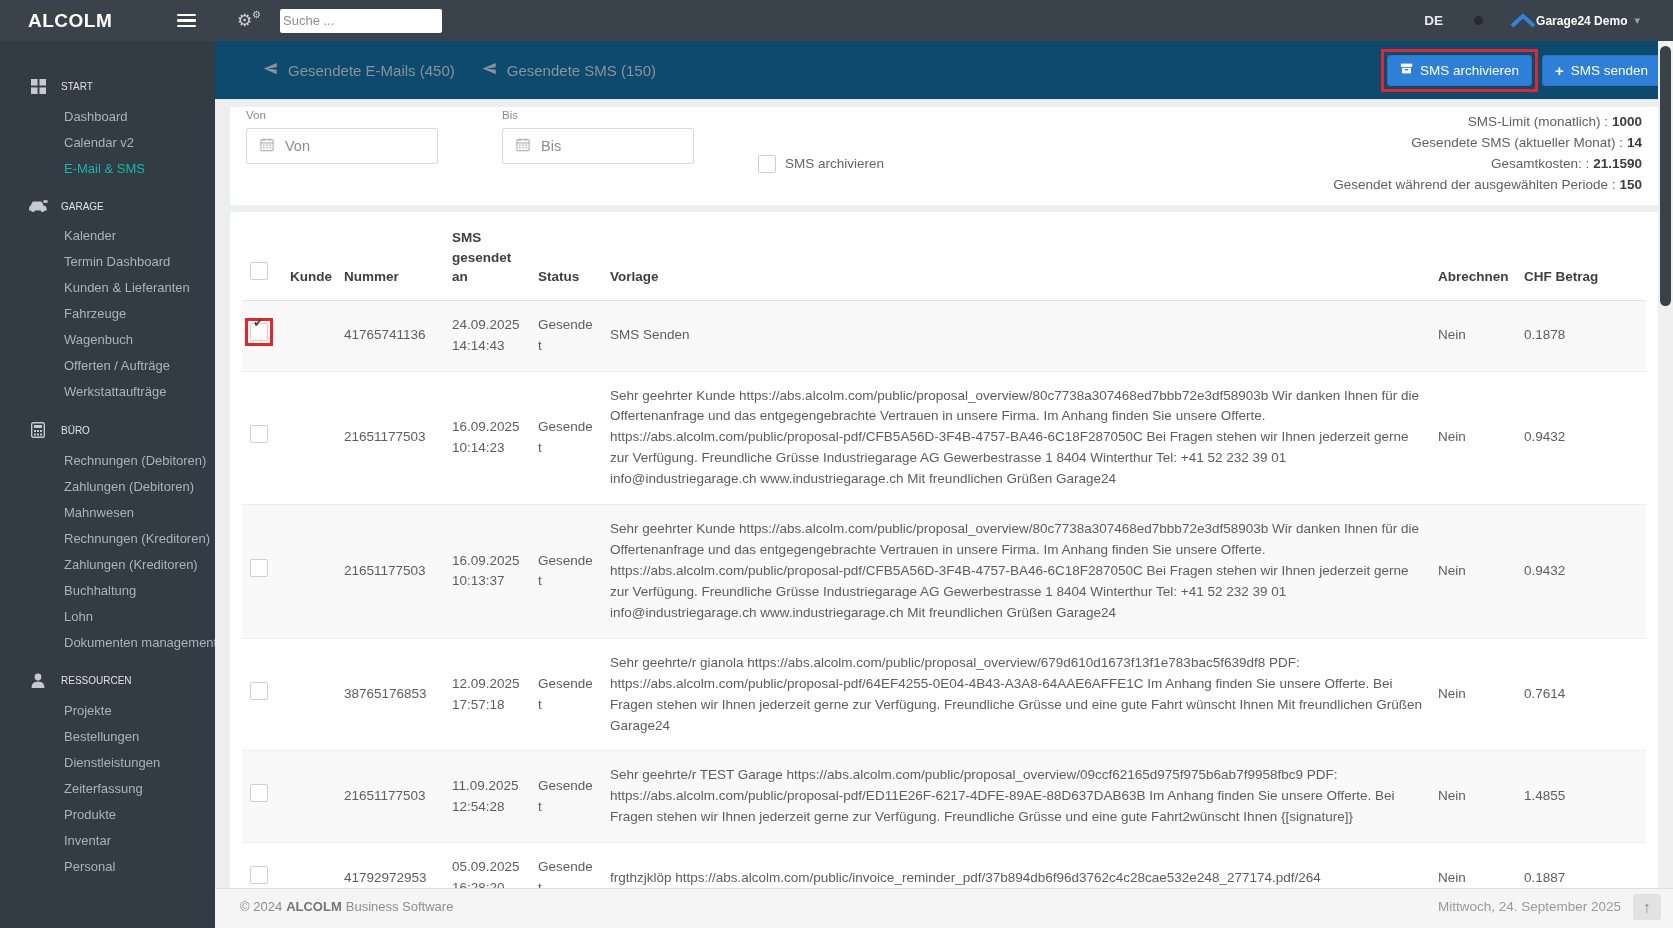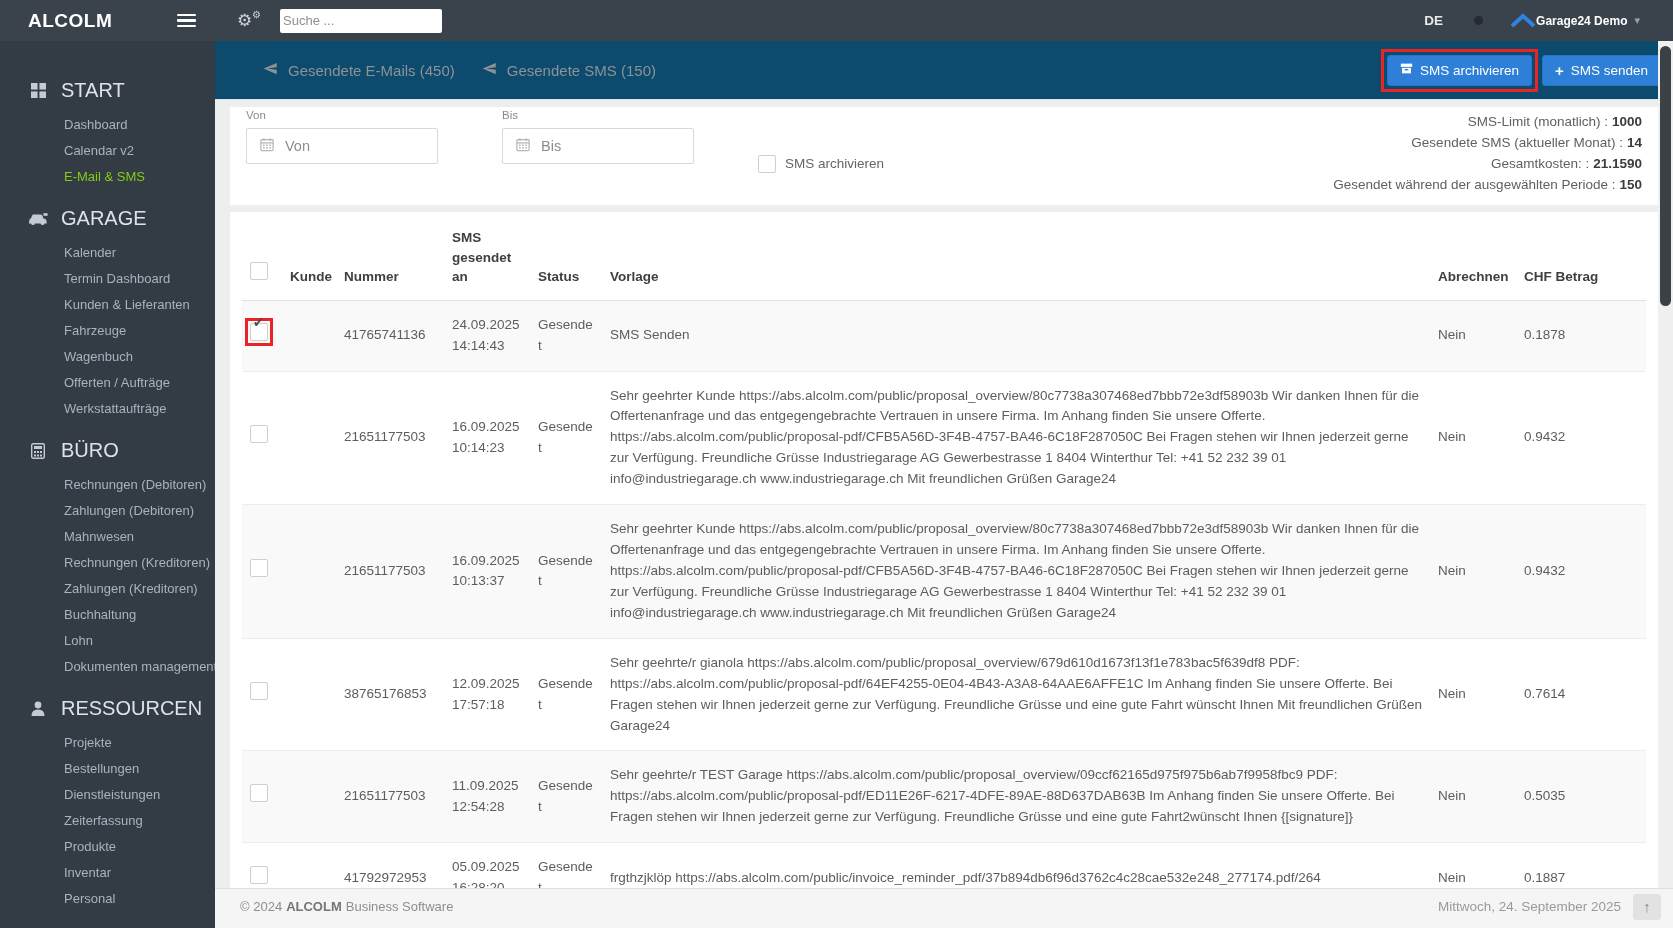--- a/index.html
+++ b/index.html
@@ -21,25 +21,25 @@
   .lang { color:#e8eaec; font-size:13.5px; font-weight:bold; cursor:pointer; }
   .notif-dot { width:9px; height:9px; border-radius:50%; background:#262b30; margin-left:31px; }
   .logo-chevron { margin-left:27px; display:flex; align-items:center; }
   .account { color:#fff; font-size:12px; font-weight:bold; cursor:pointer; }
   .caret { color:#99a1a8; font-size:11px; margin-left:7px; cursor:pointer; }
 
   
   .sidebar { position:absolute; left:0; top:41px; width:215px; height:887px; background:#333b44; padding-top:32px; overflow:hidden; z-index:4; }
   .nav-section { margin-top:12px; }
   .nav-section:first-child { margin-top:0; }
-  .section-head { display:flex; align-items:center; gap:13px; padding:6px 0 6px 28px; color:#dde2e7; font-size:20px; cursor:pointer; }
+  .section-head { display:flex; align-items:center; gap:13px; padding:6px 0 6px 28px; color:#dde2e7; font-size:10px; cursor:pointer; }
   .section-head .icon { width:20px; display:flex; justify-content:center; }
   .nav-list { list-style:none; margin-top:3px; }
   .nav-item { padding:5.5px 0 5.5px 64px; font-size:13px; color:#a9b3bd; cursor:pointer; white-space:nowrap; }
-  .nav-item.active { color:#84cc16; }
+  .nav-item.active { color:#14b8a6; }
 
   
   .mainwrap { position:absolute; left:215px; top:41px; width:1458px; height:847px; overflow:hidden; }
   .tabstrip { height:59px; background:#0c4a6e; border-bottom:1px solid #e1e1e1; display:flex; align-items:center; padding:0 12px 0 48px; }
   .tab { display:flex; align-items:center; gap:10px; color:#8d9297; font-size:15px; margin-right:27px; cursor:pointer; }
   .actions { margin-left:auto; display:flex; align-items:center; gap:4px; }
   .annot-wrap { border:3px solid transparent; padding:3px; display:inline-flex; }
   .annot-wrap.on { border-color:#e92427; }
   .btn { height:31px; background:#2e7fd8; border:1px solid #2a74c5; border-radius:3px; color:#fff; font-size:13.5px; display:inline-flex; align-items:center; gap:7px; padding:0 12px; font-family:inherit; cursor:pointer; white-space:nowrap; }
   .btn .plus { font-size:15px; font-weight:bold; }
@@ -365,21 +365,21 @@
   </tr>
 
   <tr>
     <td><span class="cb-wrap"><span class="cb"></span></span></td>
     <td></td>
     <td>21651177503</td>
     <td>11.09.2025 12:54:28</td>
     <td>Gesendet</td>
     <td>Sehr geehrte/r TEST Garage https://abs.alcolm.com/public/proposal_overview/09ccf62165d975f975b6ab7f9958fbc9 PDF: https://abs.alcolm.com/public/proposal-pdf/ED11E26F-6217-4DFE-89AE-88D637DAB63B Im Anhang finden Sie unsere Offerte. Bei Fragen stehen wir Ihnen jederzeit gerne zur Verfügung. Freundliche Grüsse und eine gute Fahrt2wünscht Ihnen {[signature]}</td>
     <td>Nein</td>
-    <td>0.5035</td>
+    <td>1.4855</td>
   </tr>
 
   <tr>
     <td><span class="cb-wrap"><span class="cb"></span></span></td>
     <td></td>
     <td>41792972953</td>
     <td>05.09.2025 16:28:20</td>
     <td>Gesendet</td>
     <td>frgthzjklöp https://abs.alcolm.com/public/invoice_reminder_pdf/37b894db6f96d3762c4c28cae532e248_277174.pdf/264</td>
     <td>Nein</td>

